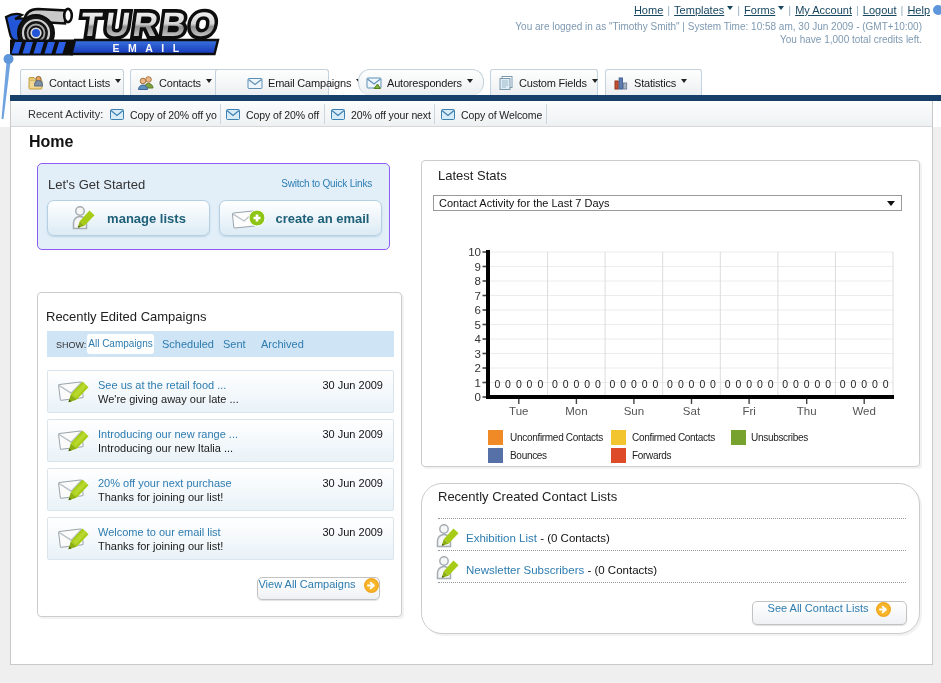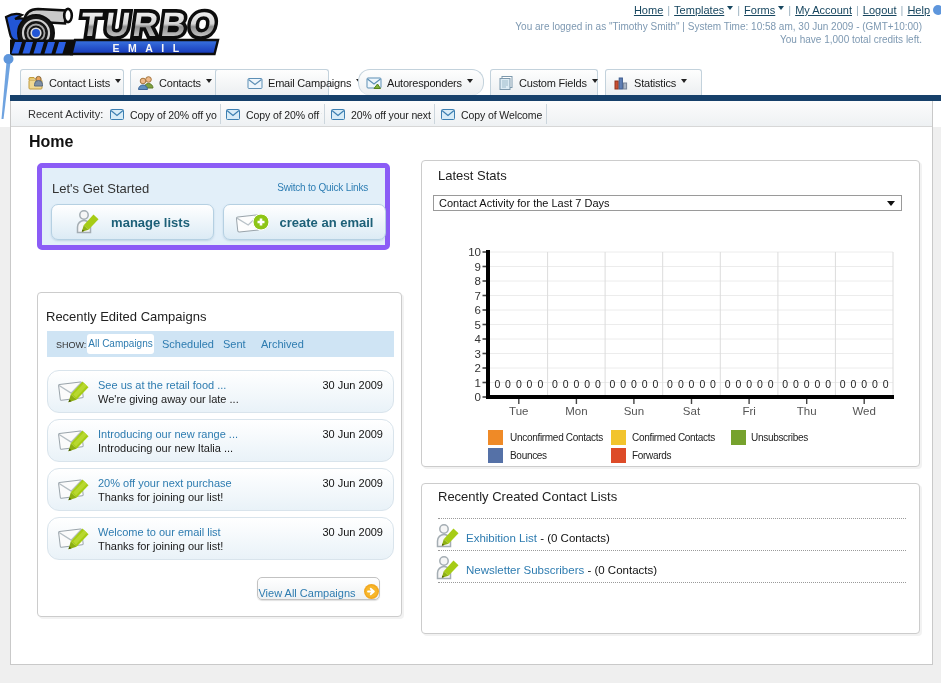--- a/index.html
+++ b/index.html
@@ -42,21 +42,21 @@
 }
 .activity .lbl { position:absolute; left:17px; top:7px; font-size:11px; color:#333; }
 .act-item { position:absolute; top:4px; height:19px; display:flex; align-items:center; font-size:10.5px; letter-spacing:-0.1px; color:#222; white-space:nowrap; overflow:hidden; }
 .act-item svg { margin-right:6px; flex:none; }
 .act-sep { position:absolute; top:3px; width:1px; height:20px; background:#ccd6dd; }
 
 h1.home { position:absolute; left:29px; top:133px; font-size:16px; font-weight:bold; color:#111; }
 
 .lgs {
   position:absolute; left:37px; top:163px; width:353px; height:87px;
-  background:#e2eff9; border:5px solid #8b5cf6; border-radius:5px;
+  background:#e2eff9; border:1px solid #8b5cf6; border-radius:5px;
 }
 .lgs .t { position:absolute; left:10px; top:13px; font-size:13px; color:#333; }
 .lgs .ql { position:absolute; right:17px; top:14px; font-size:10px; letter-spacing:-0.2px; color:#2d7db3; }
 .bigbtn {
   position:absolute; top:36px; width:163px; height:36px;
   background:linear-gradient(#ffffff,#dcebf5);
   border:1px solid #b5d0e2; border-radius:7px;
   display:flex; align-items:center; justify-content:center;
   font-size:13px; font-weight:bold; color:#1d6078;
   box-shadow:0 1px 2px rgba(120,160,190,.35);
@@ -69,31 +69,31 @@
 }
 .panel .ptitle { position:absolute; font-size:13px; color:#222; }
 
 .cstrip { position:absolute; left:9px; top:38px; width:347px; height:26px; background:#cfe4f4; }
 .cstrip .show { position:absolute; left:9px; top:9px; font-size:9px; color:#333; }
 .pill { position:absolute; left:40px; top:3px; width:67px; height:20px; background:#fff; border-radius:3px;
   font-size:10px; color:#2e7cb0; text-align:center; line-height:19px; white-space:nowrap; }
 .stab { position:absolute; top:7px; font-size:11px; color:#2e7cb0; }
 .citem {
   position:absolute; left:9px; width:347px; height:43px;
-  border:1px solid #d9e4ec; border-radius:12px;
+  border:1px solid #d9e4ec; border-radius:2px;
   background:linear-gradient(#ffffff,#e9f2f8);
 }
 .citem svg { position:absolute; left:9px; top:7px; }
 .citem .t1 { position:absolute; left:50px; top:8px; font-size:11px; color:#2e7cb0; white-space:nowrap; }
 .citem .t2 { position:absolute; left:50px; top:22px; font-size:11px; color:#1a1a1a; white-space:nowrap; }
 .citem .dt { position:absolute; right:10px; top:8px; font-size:11px; color:#111; }
 .linkbtn {
   position:absolute; background:linear-gradient(#ffffff,#eef1f3);
   border:1px solid #c2c2c2; border-radius:5px;
-  display:flex; align-items:flex-end; justify-content:center;
+  display:flex; align-items:flex-start; justify-content:center;
   font-size:11px; color:#2e7cb0; box-shadow:0 1px 1px rgba(0,0,0,.12);
 }
 .linkbtn svg { margin-left:8px; }
 
 .selectbox {
   position:absolute; left:11px; top:34px; width:469px; height:16px;
   border:1px solid #9a9a9a; background:#fff; font-size:11px; color:#111;
   line-height:14px; padding-left:5px;
 }
 .selectbox .arr { position:absolute; right:6px; top:5px; width:0; height:0; border:4.5px solid transparent; border-top:5px solid #111; }
@@ -410,26 +410,29 @@
   <div class="legsw" style="left:189px;top:269px;background:#f2c42d;"></div>
     <div class="legtx" style="left:210px;top:271px;">Confirmed Contacts</div>
   <div class="legsw" style="left:309px;top:269px;background:#76a22d;"></div>
     <div class="legtx" style="left:329px;top:271px;">Unsubscribes</div>
   <div class="legsw" style="left:66px;top:287px;background:#5571a7;"></div>
     <div class="legtx" style="left:88px;top:289px;">Bounces</div>
   <div class="legsw" style="left:189px;top:287px;background:#dd4b28;"></div>
     <div class="legtx" style="left:210px;top:289px;">Forwards</div>
 </div>
 
-<div class="panel" style="left:421px;top:483px;width:499px;height:151px;">
+<div class="panel" style="left:421px;top:483px;width:499px;height:151px;border-radius:21px;">
   <div class="ptitle" style="left:16px;top:5px;">Recently Created Contact Lists</div>
   <div class="dotline" style="top:34px;"></div>
   <svg class="perpen" style="position:absolute;left:13px;top:39px;" width="26" height="26">
       <use href="#sym-perpen"></use>
     </svg>
   <div class="clitem-t" style="top:48px;"><a href="#">Exhibition List</a> - (0 Contacts)</div>
   <div class="dotline" style="top:66px;"></div>
   <svg class="perpen" style="position:absolute;left:13px;top:71px;" width="26" height="26">
       <use href="#sym-perpen"></use>
     </svg>
   <div class="clitem-t" style="top:80px;"><a href="#">Newsletter Subscribers</a> - (0 Contacts)</div>
   <div class="dotline" style="top:98px;"></div>
+  <div class="linkbtn" style="left:330px;top:117px;width:155px;height:24px;">See All Contact Lists<svg width="15" height="15">
+        <use href="#sym-oarr"></use>
+      </svg></div>
 </div>
 
 </body></html>

